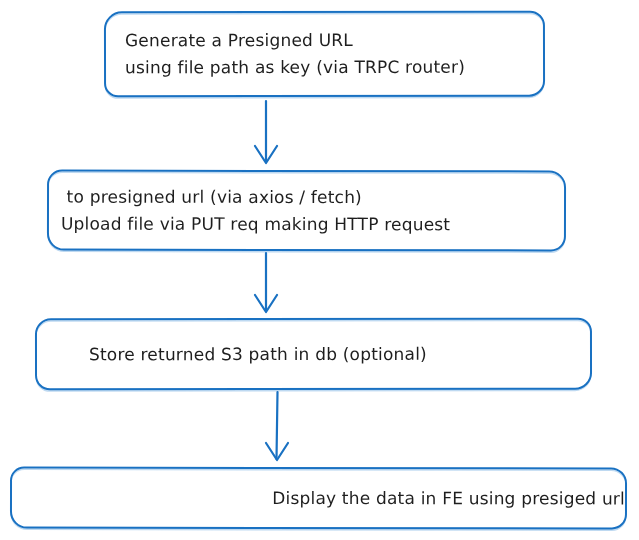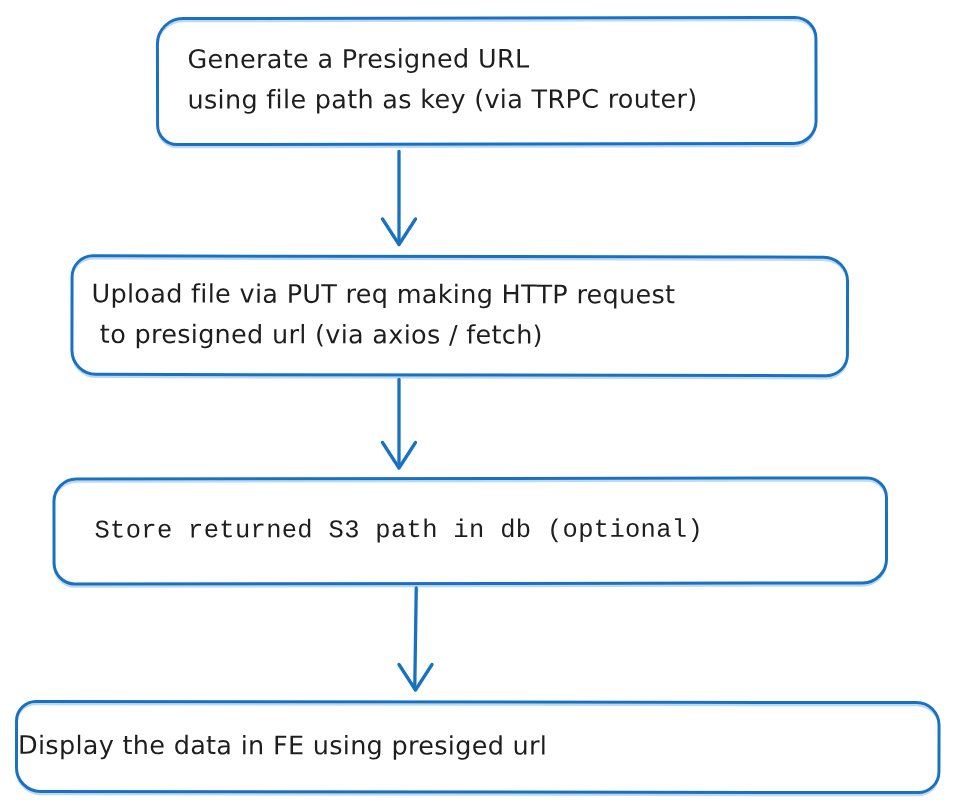--- a/index.html
+++ b/index.html
@@ -43,29 +43,28 @@
     margin-left: 38px;
   }
   .node2 {
     left: 47px; top: 170px; width: 519px; height: 81px;
     padding-left: 12px;
     border-radius: 15px 17px 15px 17px;
     transform: rotate(0.1deg);
   }
   .node3 {
     left: 35px; top: 318px; width: 557px; height: 72px;
-    padding-left: 26px;
+    padding-left: 52px;
     border-radius: 16px 14px 17px 15px;
     transform: rotate(-0.08deg);
-    font-family: Liberation Mono, monospace;
   }
   .node4 {
     left: 10px; top: 467px; width: 617px; height: 62px;
     padding-left: 0;
-    align-items: flex-start;
+    align-items: flex-end;
     text-align: center;
     border-radius: 14px 16px 15px 17px;
     transform: rotate(0.08deg);
   }
   .arrow {
     position: absolute;
     overflow: visible;
   }
   .arrow line, .arrow path {
     stroke: #1971c2;
@@ -87,22 +86,22 @@
     <span class="line">Generate a Presigned URL</span>
     <span class="line">using file path as key (via TRPC router)</span>
   </div>
 
   <svg class="arrow arrow1" width="28" height="64" aria-hidden="true">
     <line x1="14" y1="0" x2="14" y2="61"></line>
     <path d="M3,45 L14,62 L25,45"></path>
   </svg>
 
   <div class="node node2">
+    <span class="line"> to presigned url (via axios / fetch)</span>
     <span class="line">Upload file via PUT req making HTTP request</span>
-    <span class="line"> to presigned url (via axios / fetch)</span>
   </div>
 
   <svg class="arrow arrow2" width="28" height="61" aria-hidden="true">
     <line x1="14" y1="0" x2="14" y2="58"></line>
     <path d="M3,42 L14,59 L25,42"></path>
   </svg>
 
   <div class="node node3">
     <span class="line">Store returned S3 path in db (optional)</span>
   </div>

